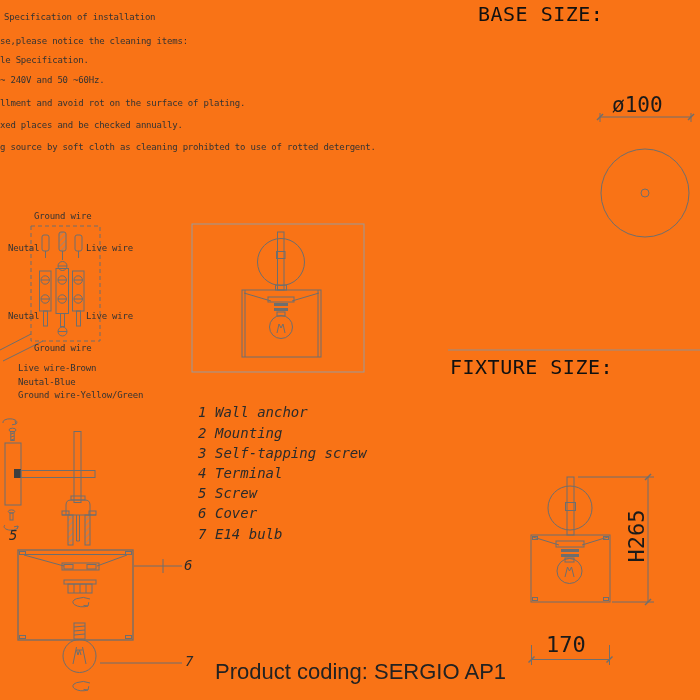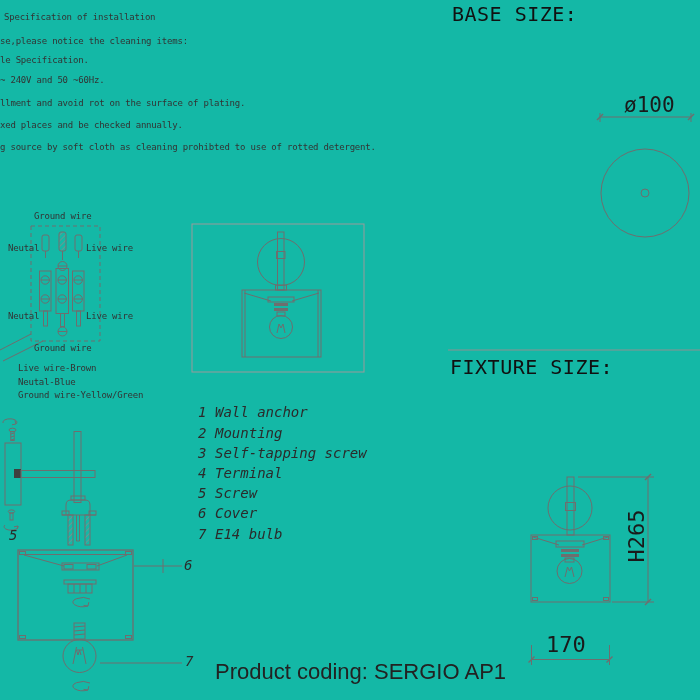--- a/index.html
+++ b/index.html
@@ -1,24 +1,24 @@
 <!DOCTYPE html>
 <html><head>
 <meta charset="utf-8">
 <style>
   html,body{margin:0;padding:0;background:#ffffff;}
   .canvas{
-    position:relative;width:700px;height:700px;background:#14b8a6;overflow:hidden;
+    position:relative;width:700px;height:700px;background:#f97316;overflow:hidden;
     font-family:"DejaVu Sans Mono", monospace;color:#2b2b2b;
   }
   .t{position:absolute;white-space:pre;line-height:1.1;}
   .cad9{font-size:9px;letter-spacing:-0.2px;color:#333;}
   .cad14{font-size:14px;color:#2b2b2b;font-style:italic;}
   .cad20{font-size:20px;letter-spacing:0.5px;color:#111;}
-  .cad21{font-size:21px;color:#1a1a1a;margin-left:12px;}
+  .cad21{font-size:21px;color:#1a1a1a;}
   .cad22{font-size:22px;color:#1a1a1a;}
   .sans22{font-family:Liberation Sans, sans-serif;font-size:22px;color:#222;}
   .rot90{transform:rotate(-90deg);transform-origin:center center;}
   .num{display:inline-block;width:17px;}
   svg.art{position:absolute;left:0;top:0;pointer-events:none;}
 </style>
 </head>
 <body>
 
 <div class="canvas">
@@ -209,21 +209,21 @@
   </svg>
 
   <div class="t cad9" style="left:4px;top:13px">Specification of installation</div>
   <div class="t cad9" style="left:0px;top:37px">se,please notice the cleaning items:</div>
   <div class="t cad9" style="left:0px;top:56px">le Specification.</div>
   <div class="t cad9" style="left:0px;top:76px">~ 240V and 50 ~60Hz.</div>
   <div class="t cad9" style="left:0px;top:99px">llment and avoid rot on the surface of plating.</div>
   <div class="t cad9" style="left:0px;top:121px">xed places and be checked annually.</div>
   <div class="t cad9" style="left:0px;top:143px">g source by soft cloth as cleaning prohibted to use of rotted detergent.</div>
 
-  <div class="t cad20" style="left:452px;top:3px">BASE SIZE:</div>
+  <div class="t cad20" style="left:478px;top:3px">BASE SIZE:</div>
   <div class="t cad20" style="left:450px;top:356px">FIXTURE SIZE:</div>
 
   <div class="t cad21" style="left:612px;top:94px">ø100</div>
   <div class="t cad22 rot90" style="left:611px;top:524px">H265</div>
   <div class="t cad22" style="left:546px;top:633px">170</div>
 
   <div class="t cad9" style="left:34px;top:212px">Ground wire</div>
   <div class="t cad9" style="left:8px;top:244px">Neutal</div>
   <div class="t cad9" style="left:86px;top:244px">Live wire</div>
   <div class="t cad9" style="left:8px;top:312px">Neutal</div>

